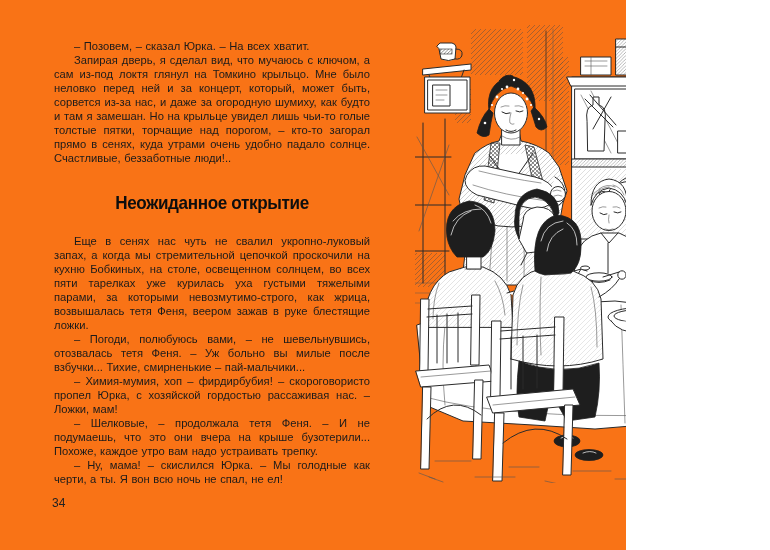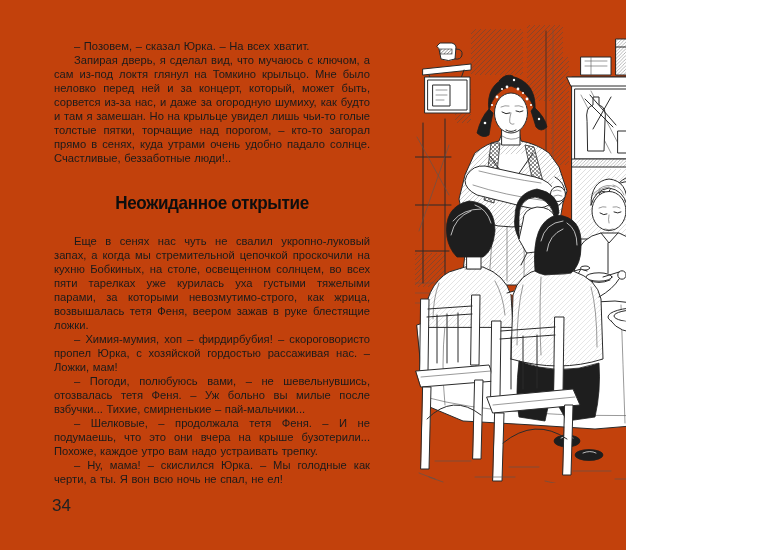--- a/index.html
+++ b/index.html
@@ -1,55 +1,55 @@
 <!DOCTYPE html>
 <html><head>
 <meta charset="utf-8">
 <style>
   html,body{margin:0;padding:0;}
   body{
     width:770px;height:550px;background:#ffffff;
     font-family:"Liberation Sans", sans-serif;
     -webkit-font-smoothing:antialiased;
   }
-  .spread{position:relative;width:626px;height:550px;background:#c2410c;overflow:hidden;}
+  .spread{position:relative;width:626px;height:550px;background:#f97316;overflow:hidden;}
   .text-col{
     position:absolute;left:54px;top:39px;width:316px;
     color:#1b1b1b;font-size:11.2px;line-height:14px;
     text-align:justify;text-justify:inter-word;
   }
   .text-col p{margin:0;text-indent:20px;word-spacing:0.5px;}
   .chapter-heading{
     margin:27px 0 21px 0;text-align:center;text-indent:0;
     font-weight:700;font-size:19px;line-height:21px;color:#0e0e0e;
     letter-spacing:-0.4px;transform:scaleX(0.9);transform-origin:50% 50%;
   }
   .page-number{
     position:absolute;left:52px;top:496px;
-    font-size:17px;color:#222;
+    font-size:12px;color:#222;
   }
   .illo{position:absolute;left:415px;top:25px;width:350px;height:458px;}
   .s{stroke:#2b2b2b;stroke-width:1;fill:none;stroke-linejoin:round;stroke-linecap:round;}
   .sf{stroke:#2b2b2b;stroke-width:1;fill:#ffffff;stroke-linejoin:round;stroke-linecap:round;}
   .dark{fill:#1e1e1e;stroke:#1e1e1e;stroke-width:0.8;stroke-linejoin:round;}
   .thin{stroke:#555;stroke-width:0.6;fill:none;stroke-linecap:round;}
   .wht{stroke:#fff;stroke-width:0.7;fill:none;stroke-linecap:round;}
 </style>
 </head>
 <body>
 
 <div class="spread">
 
   <div class="text-col">
     <p>– Позовем, – сказал Юрка. – На всех хватит.</p>
     <p>Запирая дверь, я сделал вид, что мучаюсь с ключом, а сам из-под локтя глянул на Томкино крыльцо. Мне было неловко перед ней и за концерт, который, может быть, сорвется из-за нас, и даже за огородную шумиху, как будто и там я замешан. Но на крыльце увидел лишь чьи-то голые толстые пятки, торчащие над порогом, – кто-то загорал прямо в сенях, куда утрами очень удобно падало солнце. Счастливые, беззаботные люди!..</p>
     <h2 class="chapter-heading">Неожиданное открытие</h2>
     <p>Еще в сенях нас чуть не свалил укропно-луковый запах, а когда мы стремительной цепочкой проскочили на кухню Бобкиных, на столе, освещенном солнцем, во всех пяти тарелках уже курилась уха густыми тяжелыми парами, за которыми невозмутимо-строго, как жрица, возвышалась тетя Феня, веером зажав в руке блестящие ложки.</p>
+    <p>– Погоди, полюбуюсь вами, – не шевельнувшись, отозвалась тетя Феня. – Уж больно вы милые после взбучки... Тихие, смирненькие – пай-мальчики...</p>
     <p>– Химия-мумия, хоп – фирдирбубия! – скороговористо пропел Юрка, с хозяйской гордостью рассаживая нас. – Ложки, мам!</p>
-    <p>– Погоди, полюбуюсь вами, – не шевельнувшись, отозвалась тетя Феня. – Уж больно вы милые после взбучки... Тихие, смирненькие – пай-мальчики...</p>
     <p>– Шелковые, – продолжала тетя Феня. – И не подумаешь, что это они вчера на крыше бузотерили... Похоже, каждое утро вам надо устраивать трепку.</p>
     <p>– Ну, мама! – скислился Юрка. – Мы голодные как черти, а ты. Я вон всю ночь не спал, не ел!</p>
   </div>
 
   <div class="page-number">34</div>
 
   <svg class="illo" viewBox="0 0 350 458" xmlns="http://www.w3.org/2000/svg">
     <defs>
       <pattern id="pHatch" width="5" height="5" patternUnits="userSpaceOnUse">
         <path d="M0,5 L5,0" stroke="#4a4a4a" stroke-width="0.6"></path>

